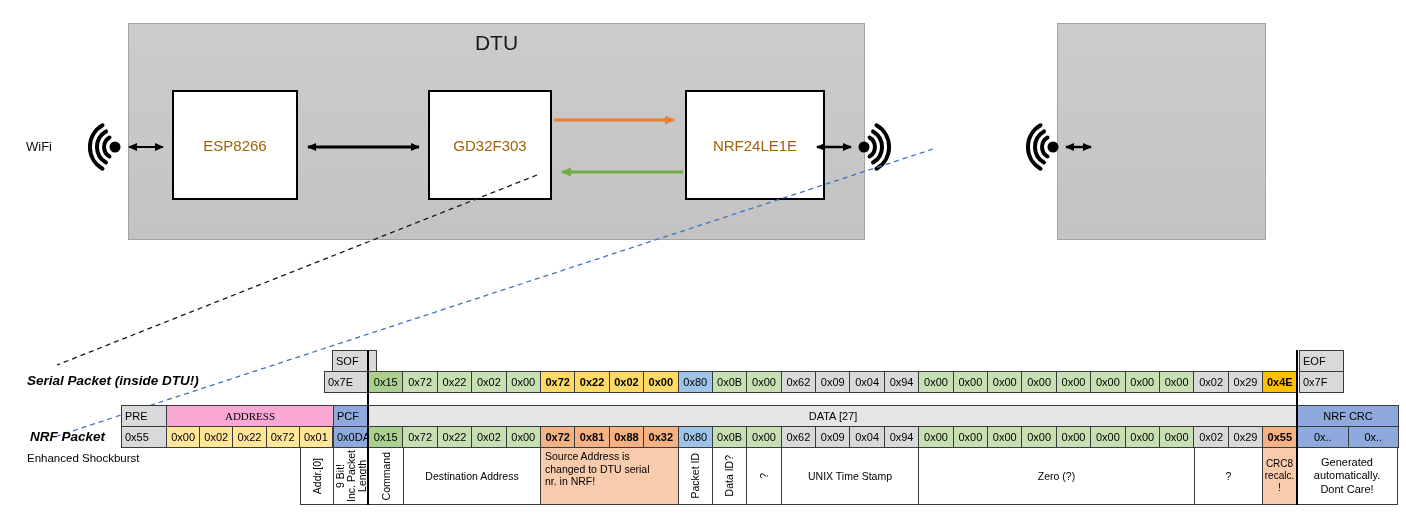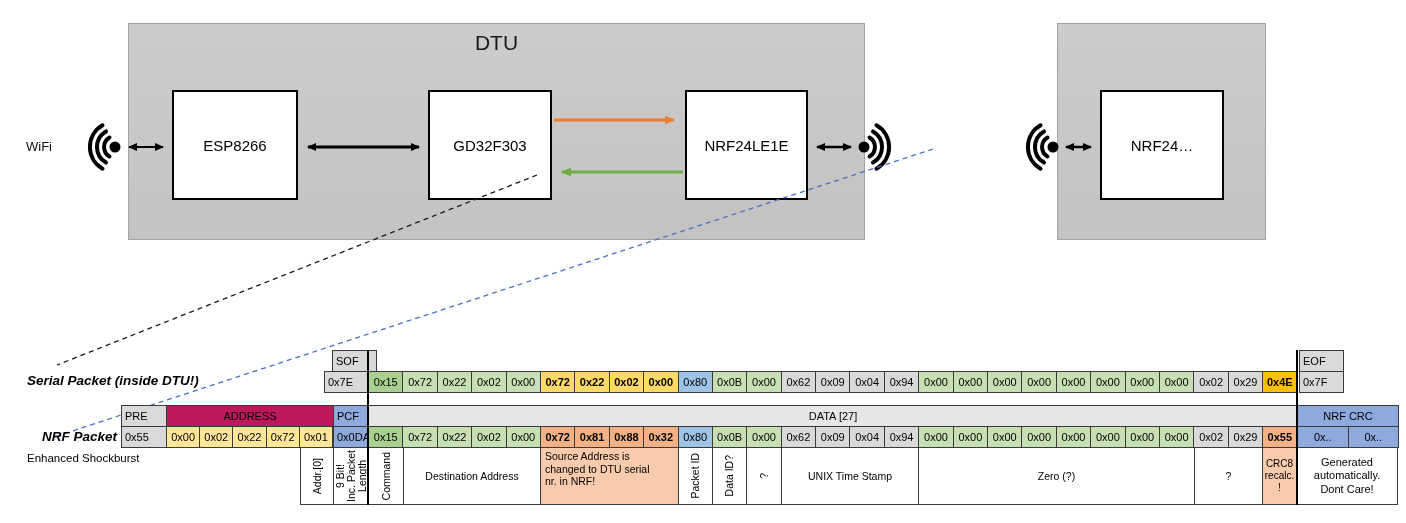--- a/index.html
+++ b/index.html
@@ -4,33 +4,33 @@
 <style>
   html,body{margin:0;padding:0;background:#fff;}
   #canvas{position:relative;width:1406px;height:523px;background:#fff;overflow:hidden;
           font-family:"Liberation Sans",sans-serif;color:#111;}
   svg{position:absolute;left:0;top:0;pointer-events:none;}
 
   
   .graybox{position:absolute;background:linear-gradient(180deg,#cccccc,#c3c3c3);border:1px solid #a3a3a3;box-sizing:border-box;}
   .graytitle{position:absolute;font-size:21px;color:#1a1a1a;text-align:center;}
   .chip{position:absolute;background:#fff;border:2px solid #000;box-sizing:border-box;
-        display:flex;align-items:center;justify-content:center;font-size:15px;color:#000000;}
+        display:flex;align-items:center;justify-content:center;font-size:15px;color:#a16207;}
   .wifi-label{position:absolute;font-size:13px;color:#111;}
 
   
   .pkt-label{position:absolute;font-weight:bold;font-style:italic;font-size:13.5px;color:#000;}
   .pkt-sublabel{position:absolute;font-size:11.5px;color:#000;}
 
   
   .hdr,.val{position:absolute;box-sizing:border-box;border:1px solid #3a3a3a;height:22px;
             font-size:11px;line-height:20px;color:#000;background:#D9D9D9;}
   .hdr-left{padding-left:3px;text-align:left;}
   .hdr-center{text-align:center;}
-  .hdr-yellow{background:#be185d;}
+  .hdr-yellow{background:#f9a8d4;font-family:Liberation Serif, serif;}
   .hdr-blue{background:#8EA9DB;}
   .hdr-light{background:#E7E6E6;}
   .val-left{padding-left:3px;}
 
   .strip{position:absolute;display:flex;height:22px;}
   .cell{box-sizing:border-box;border:1px solid #3a3a3a;height:22px;flex:none;
         font-size:11px;line-height:20px;text-align:center;color:#000;background:#fff;}
   .cell + .cell{margin-left:-1px;}
   .strip-serial .cell,.strip-nrf .cell{width:35.4px;}
   .strip-addr .cell{width:34.2px;}
@@ -64,25 +64,22 @@
   <div class="graybox" style="left:128px;top:23px;width:737px;height:217px;"></div>
   <div class="graytitle" style="left:128px;top:31px;width:737px;">DTU</div>
   <div class="graybox" style="left:1057px;top:23px;width:209px;height:217px;"></div>
 
   <div class="chip" style="left:172px;top:90px;width:126px;height:110px;">
     <span>ESP8266</span>
   </div>
   <div class="chip" style="left:428px;top:90px;width:124px;height:110px;">
     <span>GD32F303</span>
   </div>
-  <div class="chip" style="left:685px;top:90px;width:123px;height:110px;">
+  <div class="chip" style="left:685px;top:90px;width:140px;height:110px;">
     <span>NRF24LE1E</span>
-  </div>
-  <div class="chip" style="left:1100px;top:90px;width:124px;height:110px;">
-    <span>NRF24…</span>
   </div>
 
   <div class="wifi-label" style="left:26px;top:139px;">WiFi</div>
 
   <svg width="1406" height="523">
     <defs>
       <marker id="mb" markerUnits="userSpaceOnUse" markerWidth="10" markerHeight="10" refX="8" refY="4" orient="auto-start-reverse">
         <path d="M0,0 L9,4 L0,8 Z" fill="#000"></path>
       </marker>
       <marker id="mo" markerUnits="userSpaceOnUse" markerWidth="12" markerHeight="12" refX="9" refY="4.5" orient="auto">
@@ -157,21 +154,21 @@
       <div class="cell c-g2" style="">0x00</div>
       <div class="cell c-g2" style="">0x00</div>
       <div class="cell c-gray" style="">0x02</div>
       <div class="cell c-gray" style="">0x29</div>
       <div class="cell c-amber" style="">0x4E</div>
   </div>
 
   <div class="hdr hdr-left" style="left:1299px;top:350px;width:45px;">EOF</div>
   <div class="val val-left" style="left:1299px;top:371px;width:45px;">0x7F</div>
 
-  <div class="pkt-label" style="left:42px;top:429px;font-style:italic;">NRF Packet</div>
+  <div class="pkt-label" style="left:30px;top:429px;font-style:italic;">NRF Packet</div>
   <div class="pkt-sublabel" style="left:27px;top:452px;">Enhanced Shockburst</div>
 
   <div class="hdr hdr-left" style="left:121px;top:405px;width:46px;">PRE</div>
   <div class="hdr hdr-center hdr-yellow" style="left:166px;top:405px;width:168px;">ADDRESS</div>
   <div class="hdr hdr-left hdr-blue" style="left:333px;top:405px;width:36px;">PCF</div>
   <div class="hdr hdr-center hdr-light" style="left:368px;top:405px;width:930px;">DATA [27]</div>
   <div class="hdr hdr-center hdr-blue" style="left:1297px;top:405px;width:102px;">NRF CRC</div>
 
   <div class="val val-left" style="left:121px;top:426px;width:46px;">0x55</div>
   <div class="strip strip-addr" style="left:166px;top:426px;">

